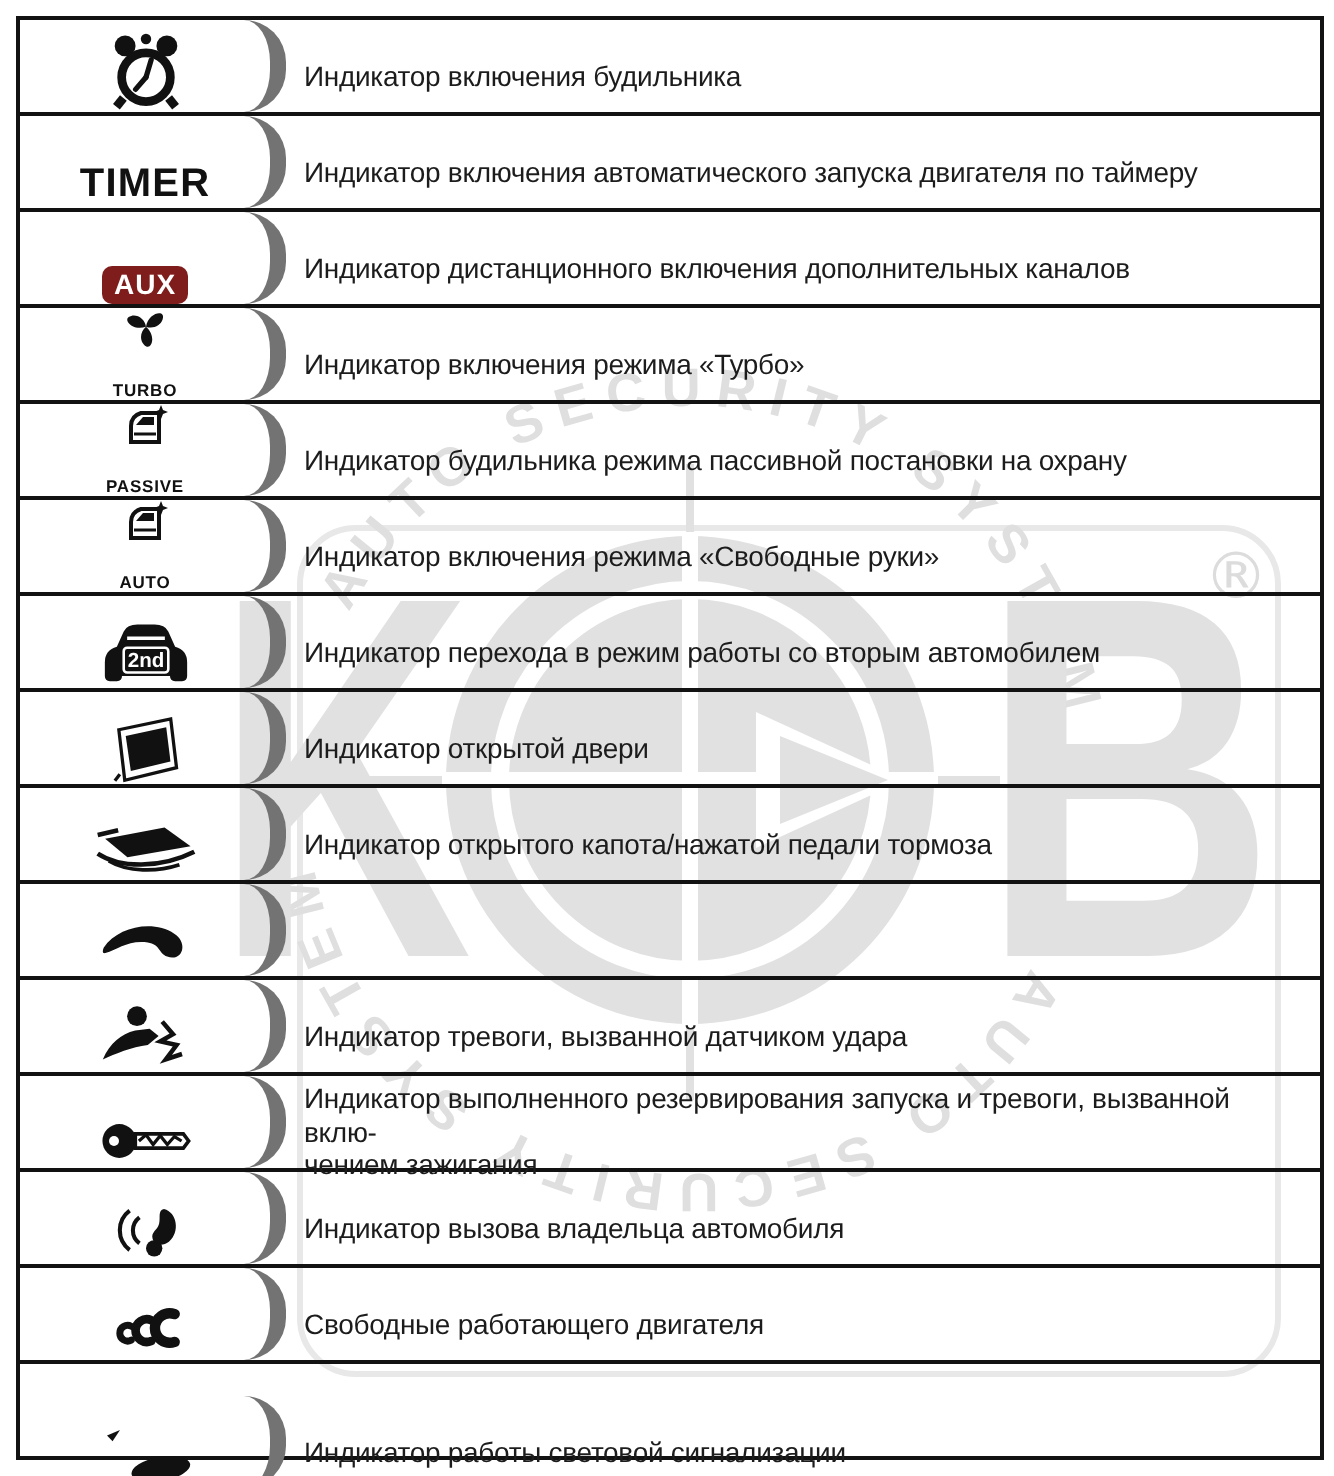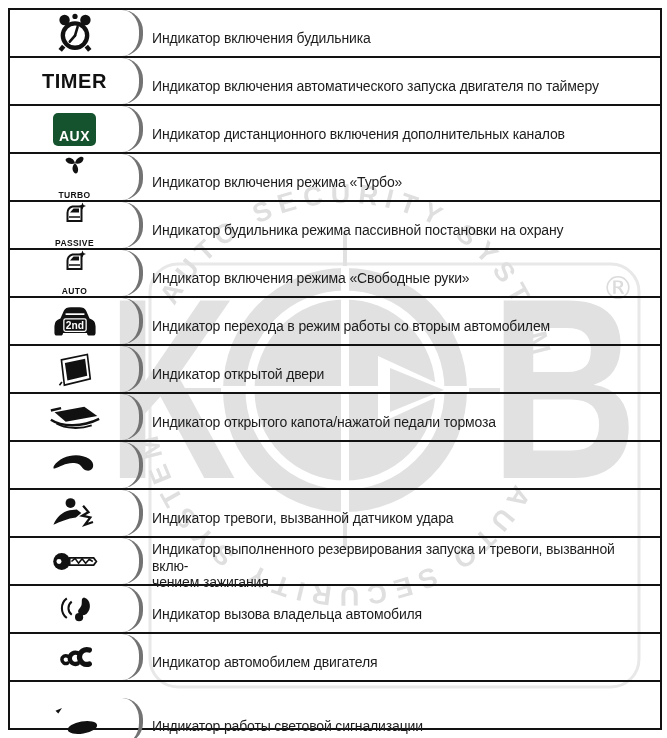--- a/index.html
+++ b/index.html
@@ -16,35 +16,35 @@
     display:flex;flex-direction:column;
     background:transparent;
   }
   .row{
     height:46px;flex:0 0 46px;display:flex;
     border-bottom:2px solid #121212;background:transparent;
   }
   .row:last-child{border-bottom:none;margin-top:16px;}
   .icon-cell{
     width:133px;flex:0 0 133px;box-sizing:border-box;
-    border-right:4px solid #737373;
-    display:flex;flex-direction:column;align-items:center;justify-content:center;border-radius:21px;
+    border-right:8px solid #737373;
+    display:flex;flex-direction:column;align-items:center;justify-content:flex-end;border-radius:21px;
   }
   .text-cell{
     flex:1;display:flex;align-items:center;
     padding:12px 6px 2px 9px;
   }
   .desc{
     font-size:14px;line-height:16.5px;color:#1c1c1c;
     letter-spacing:-0.15px;white-space:pre-line;
   }
   .timer-label{font-weight:bold;font-size:20px;letter-spacing:0.6px;color:#111;}
   .aux-badge{
-    background:#14532d;color:#fff;font-weight:bold;font-size:14px;
-    padding:15px 6px 2px 6px;border-radius:5px;letter-spacing:0.5px;
+    background:#7f1d1d;color:#fff;font-weight:bold;font-size:14px;
+    padding:1px 6px 2px 6px;border-radius:5px;letter-spacing:0.5px;
   }
   .icap{font-weight:bold;font-size:8.5px;letter-spacing:0.4px;color:#111;margin-top:16px;}
   svg .ink{stroke:#111;}
 </style>
 </head>
 <body>
 
 <svg id="watermark" width="667" height="738" viewBox="0 0 667 738">
   <rect x="150" y="264" width="489" height="423" rx="28" fill="none" stroke="#e8e8e8" stroke-width="3"></rect>
 
@@ -256,21 +256,21 @@
 
   <div class="row">
     <div class="icon-cell">
       <svg width="40" height="32" viewBox="0 0 46 36">
         <path d="M14.5 25 A4.5 4.5 0 1 1 14.5 17" class="ink" stroke-width="4" fill="none" stroke-linecap="round"></path>
         <path d="M26 25.5 A6.5 6.5 0 1 1 26 13.5" class="ink" stroke-width="5" fill="none" stroke-linecap="round"></path>
         <path d="M39.5 26 A8.5 8.5 0 1 1 39.5 10" class="ink" stroke-width="6" fill="none" stroke-linecap="round"></path>
       </svg>
     </div>
     <div class="text-cell">
-      <span class="desc">Индикатор автомобилем двигателя</span>
+      <span class="desc">Свободные работающего двигателя</span>
     </div>
   </div>
 
   <div class="row">
     <div class="icon-cell">
       <svg width="52" height="32" viewBox="0 0 56 34">
         <path d="M7 6 L14 3 L10 9 Z" fill="#111"></path>
         <ellipse cx="36" cy="24" rx="16" ry="6.5" transform="rotate(-10 36 24)" fill="#111"></ellipse>
       </svg>
     </div>

